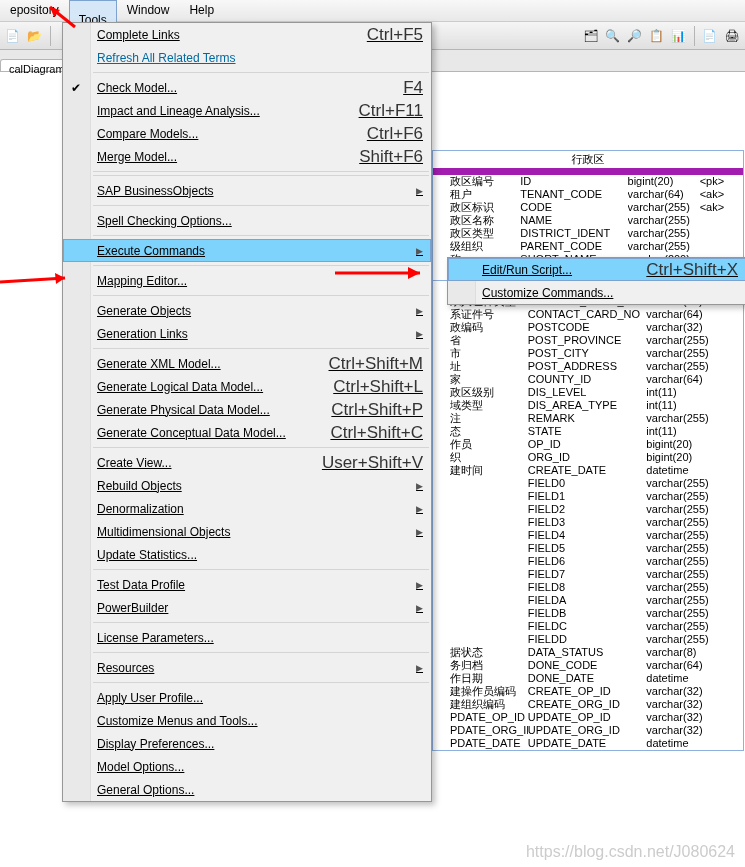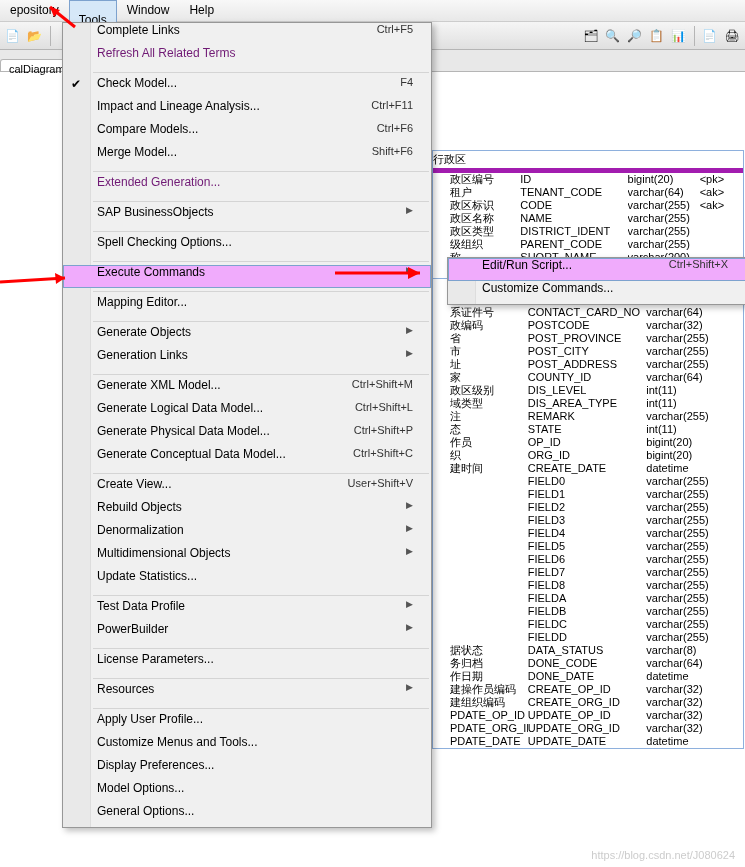--- a/index.html
+++ b/index.html
@@ -11,43 +11,43 @@
 
 .toolbar { height: 28px; background: linear-gradient(#f5f5f5,#e0e0e0); border-bottom: 1px solid #b5b5b5; display: flex; align-items: center; padding: 0 4px; gap: 4px; }
 .tool-icon { width: 18px; height: 18px; display: inline-flex; align-items: center; justify-content: center; font-size: 12px; }
 .tool-sep { width: 1px; height: 20px; background: #b5b5b5; margin: 0 2px; }
 
 .tab-strip { height: 22px; display: flex; background: #e8e8e8; border-bottom: 1px solid #b5b5b5; font-size: 11px; }
 .tab { padding: 3px 8px; background: #fff; border: 1px solid #b5b5b5; border-bottom: none; border-radius: 3px 3px 0 0; margin-top: 9px; }
 
 .dropdown { position: absolute; top: 22px; left: 62px; width: 370px; background: #f0f0f0; border: 1px solid #979797; box-shadow: 3px 3px 6px rgba(0,0,0,0.25); font-size: 12px; z-index: 10; }
 .dropdown .iconcol { position: absolute; left: 0; top: 0; bottom: 0; width: 28px; background: #e9e9e9; border-right: 1px solid #ddd; }
-.menu-item { position: relative; display: flex; align-items: flex-start; height: 23px; padding-left: 34px; padding-right: 18px; cursor: default; }
-.menu-item.disabled { color: #701a75; }
-.menu-item.hover { background: #f0abfc; outline: 1px solid #7da2ce; outline-offset: -1px; }
+.menu-item { position: relative; display: flex; align-items: center; height: 23px; padding-left: 34px; padding-right: 8px; cursor: default; text-decoration: underline; }
+.menu-item.disabled { color: #0369a1; }
+.menu-item.hover { background: #7dd3fc; outline: 1px solid #7da2ce; outline-offset: -1px; }
 .menu-item .lbl { flex: 1; }
-.menu-item .shortcut { color: #333; font-size: 11px; }
+.menu-item .shortcut { color: #333; font-size: 17px; }
 .menu-item .arrow { font-size: 9px; color: #555; margin-left: 6px; }
 .menu-sep { height: 1px; background: #d4d4d4; margin: 3px 2px 3px 30px; }
 .menu-icon { position: absolute; left: 5px; width: 16px; height: 16px; display: flex; align-items: center; justify-content: center; font-size: 12px; }
 
 .submenu { position: absolute; top: 257px; left: 447px; width: 300px; background: #f0f0f0; border: 1px solid #979797; box-shadow: 3px 3px 6px rgba(0,0,0,0.25); font-size: 12px; z-index: 11; }
 .submenu .iconcol2 { position: absolute; left: 0; top: 0; bottom: 0; width: 28px; background: #e9e9e9; border-right: 1px solid #ddd; }
 
 .table-area { position: absolute; top: 150px; left: 432px; right: 1px; font-family: "SimSun","Courier New",monospace; font-size: 11px; border: 1px solid #8eb0dd; background: #fff; z-index: 1; }
-.table-title { text-align: left; background: #fff; border-bottom: 5px solid #a21caf; padding: 1px 0; }
+.table-title { text-align: center; background: #fff; border-bottom: 7px solid #a21caf; padding: 1px 0; }
 .table-row { display: flex; padding: 0 17px; line-height: 13px; white-space: nowrap; }
 .col-cn { width: 80px; overflow: hidden; }
 .col-en { width: 122px; overflow: hidden; }
 .col-ty { width: 82px; overflow: hidden; }
 .col-pk { width: 30px; color: #000; }
 .table-sep { height: 1px; background: #8eb0dd; margin: 1px 0; }
 
 .arrow-red { position: absolute; z-index: 20; }
-.watermark { position: absolute; bottom: 6px; right: 10px; font-size: 11px; color: #ccc; z-index: 0; }
+.watermark { position: absolute; bottom: 6px; right: 10px; font-size: 16px; color: #ccc; z-index: 0; }
 </style>
 </head>
 <body>
 
 <div class="menubar" id="menubar">
     <div class="menubar-item">epository</div>
     <div class="menubar-item open">Tools</div>
     <div class="menubar-item">Window</div>
     <div class="menubar-item">Help</div>
   </div>
@@ -92,23 +92,20 @@
     </div>
     <div class="menu-item">
       <span class="lbl">Compare Models...</span>
       <span class="shortcut">Ctrl+F6</span>
     </div>
     <div class="menu-item">
       <span class="lbl">Merge Model...</span>
       <span class="shortcut">Shift+F6</span>
     </div>
     <div class="menu-sep"></div>
-    <div class="menu-item disabled">
-      <span class="lbl">Extended Generation...</span>
-    </div>
     <div class="menu-sep"></div>
     <div class="menu-item">
       <span class="lbl">SAP BusinessObjects</span>
       <span class="arrow">▶</span>
     </div>
     <div class="menu-sep"></div>
     <div class="menu-item">
       <span class="lbl">Spell Checking Options...</span>
     </div>
     <div class="menu-sep"></div>

